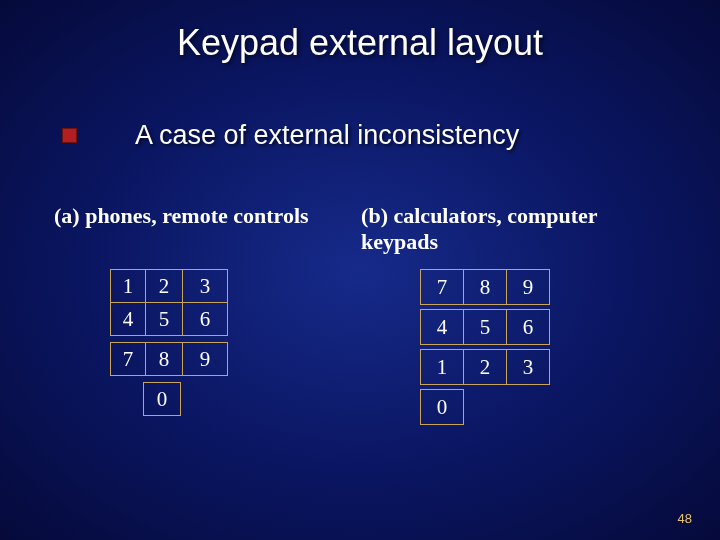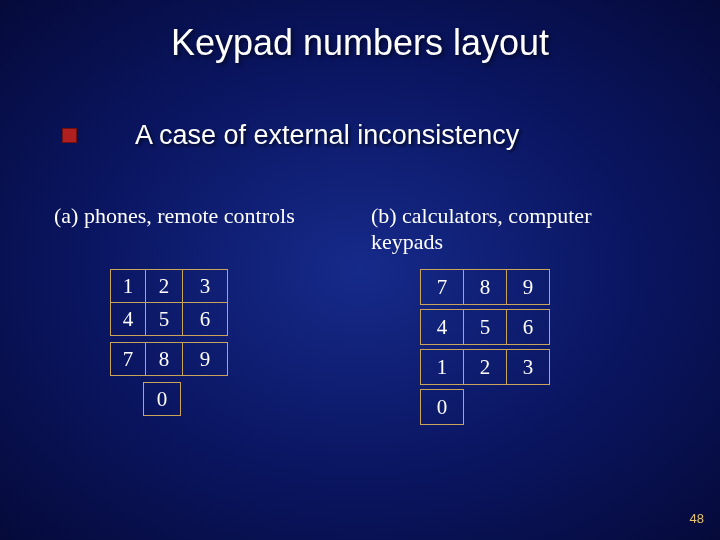--- a/index.html
+++ b/index.html
@@ -39,20 +39,21 @@
     color: #fff;
     text-shadow: 2px 2px 3px rgba(0,0,0,0.6);
     margin-left: 46px;
   }
   .captions {
     display: flex;
     margin-top: 52px;
     padding: 0 54px;
     font-family: "Times New Roman", Times, serif;
     font-size: 22px;
+    font-weight: bold;
   }
   .cap-left {
     width: 300px;
   }
   .cap-right {
     margin-left: 20px;
   }
   .keypads {
     position: relative;
     height: 200px;
@@ -84,30 +85,30 @@
 
   
   .pad-b .row { display:flex; }
   .pad-b .cell { width: 42px; height: 34px; line-height: 34px; }
   .pad-b .row + .row { margin-top: 4px; }
   .pad-b .r4 .only { width: 42px; }
   .pad-b .cell + .cell { margin-left: -1px; }
 
   .slide-num {
     position: absolute;
-    right: 16px;
+    right: 28px;
     bottom: 14px;
     font-size: 13px;
     color: #e8c36a;
   }
 </style>
 </head>
 <body>
 
-<div class="title">Keypad numbers layout</div>
+<div class="title">Keypad external layout</div>
 
 <div class="bullet-row">
   <span class="sq-bullet"></span>
   <span class="bullet-text">A case of external inconsistency</span>
 </div>
 
 <div class="captions">
   <div class="cap-left">(a) phones, remote controls</div>
   <div class="cap-right">(b) calculators, computer keypads</div>
 </div>

